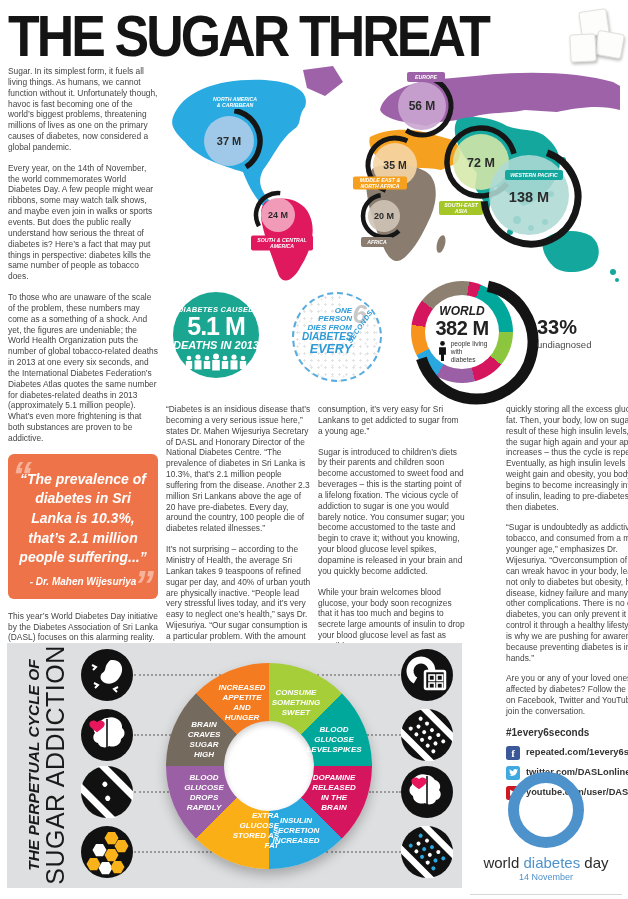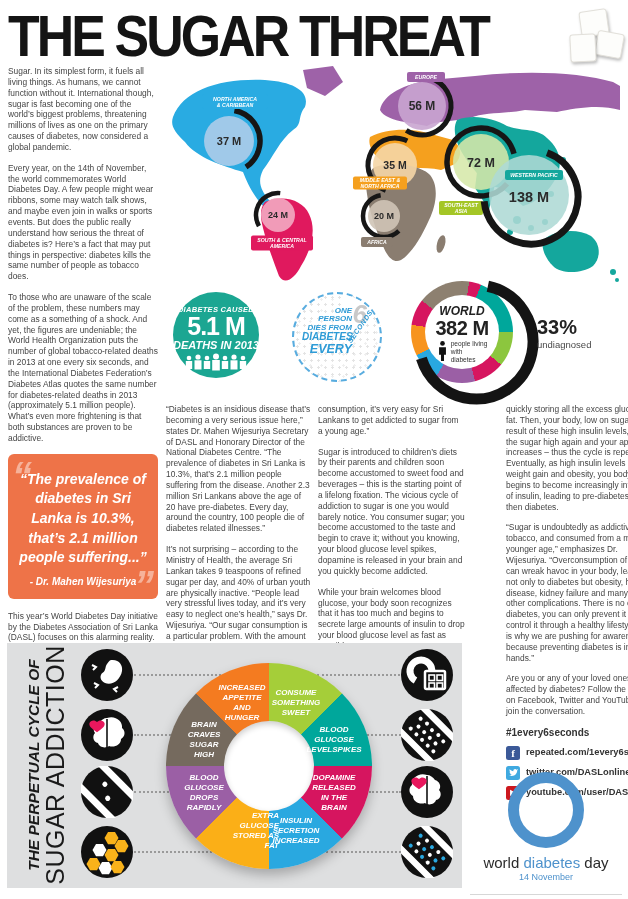--- a/index.html
+++ b/index.html
@@ -101,21 +101,21 @@
 <div class="page">
 
   <div class="title">THE SUGAR THREAT</div>
   <div class="cubes">
     <div class="cube" style="left:14px;top:2px;width:26px;height:24px;transform:rotate(-8deg);"></div>
     <div class="cube" style="left:30px;top:24px;width:25px;height:23px;transform:rotate(10deg);"></div>
     <div class="cube" style="left:4px;top:26px;width:24px;height:26px;transform:rotate(-3deg);"></div>
   </div>
 
   <div class="col col1">
-    <p>Sugar. In its simplest form, it fuels all living things. As humans, we cannot function without it. International though, sugar is fast becoming one of the world’s biggest problems, threatening millions of lives as one on the primary causes of diabetes, now considered a global pandemic.</p>
+    <p>Sugar. In its simplest form, it fuels all living things. As humans, we cannot function without it. Unfortunately though, havoc is fast becoming one of the world’s biggest problems, threatening millions of lives as one on the primary causes of diabetes, now considered a global pandemic.</p>
     <p>Every year, on the 14th of November, the world commemorates World Diabetes Day. A few people might wear ribbons, some may watch talk shows, and maybe even join in walks or sports events. But does the public really understand how serious the threat of diabetes is? Here’s a fact that may put things in perspective: diabetes kills the same number of people as tobacco does.</p>
     <p>To those who are unaware of the scale of the problem, these numbers may come as a something of a shock. And yet, the figures are undeniable; the World Health Organization puts the number of global tobacco-related deaths in 2013 at one every six seconds, and the International Diabetes Federation’s Diabetes Atlas quotes the same number for diabetes-related deaths in 2013 (approximately 5.1 million people). What’s even more frightening is that both substances are proven to be addictive.</p>
     <div class="quote">
       <span class="qmark tl">“</span>
       <div class="qt">“The prevalence of diabetes in Sri Lanka is 10.3%, that’s 2.1 million people suffering...”</div>
       <div class="qa">- Dr. Mahen Wijesuriya</div>
       <span class="qmark br">”</span>
     </div>
     <p>This year’s World Diabetes Day initiative by the Diabetes Association of Sri Lanka (DASL) focuses on this alarming reality. Created by DASL in collaboration with Saatchi &amp; Saatchi Sri Lanka, the 1 Every 6 Seconds campaign is being unveiled today across national press, TV, radio and social media platforms, encouraging the public to understand that overconsumption of sugar is as dangerous as excessive tobacco use.</p>
   </div>

